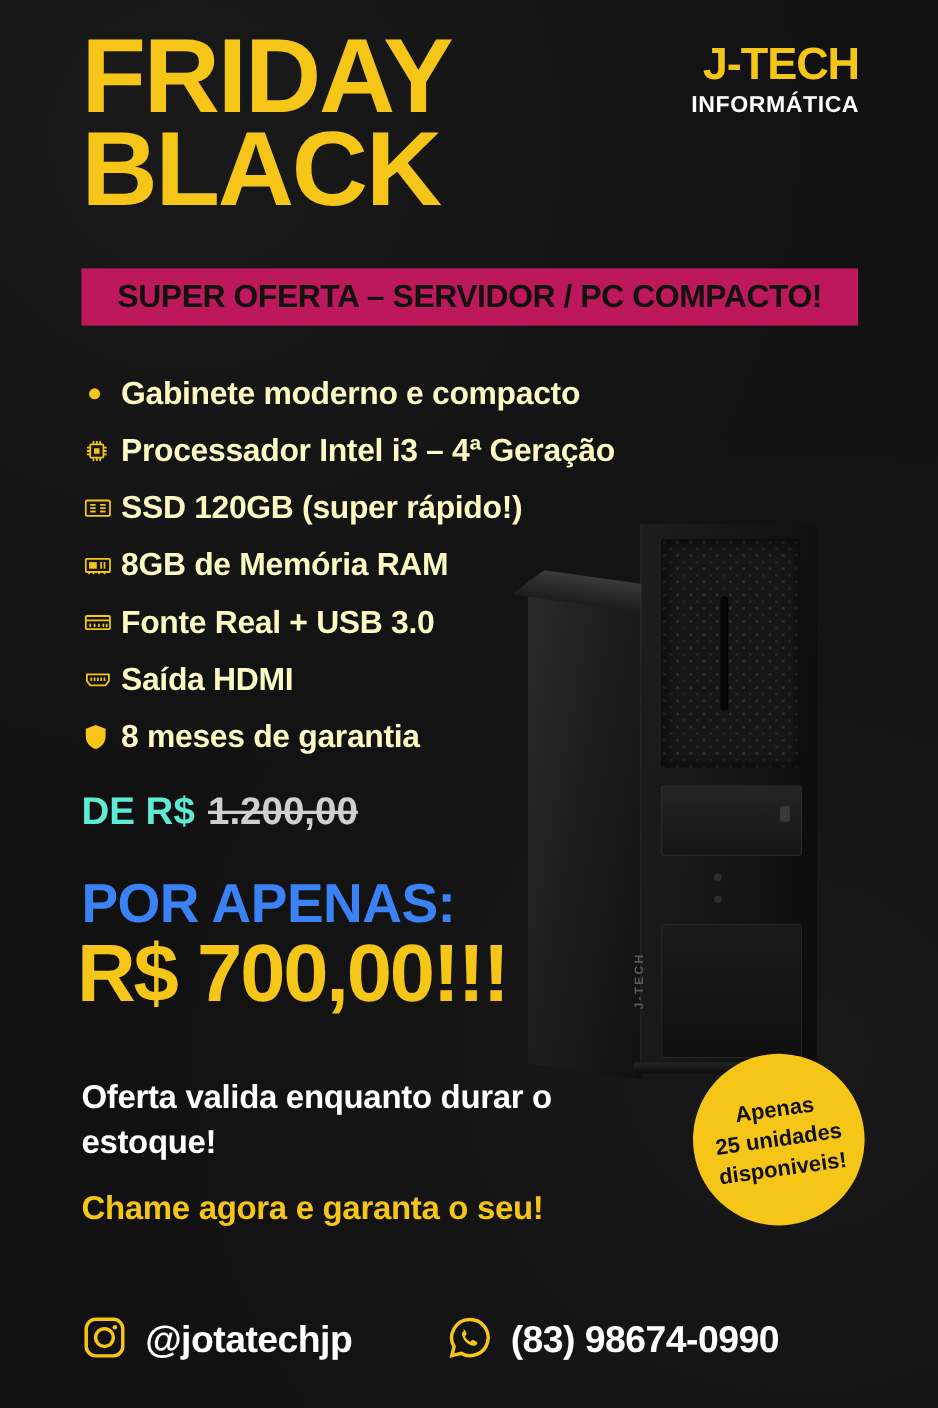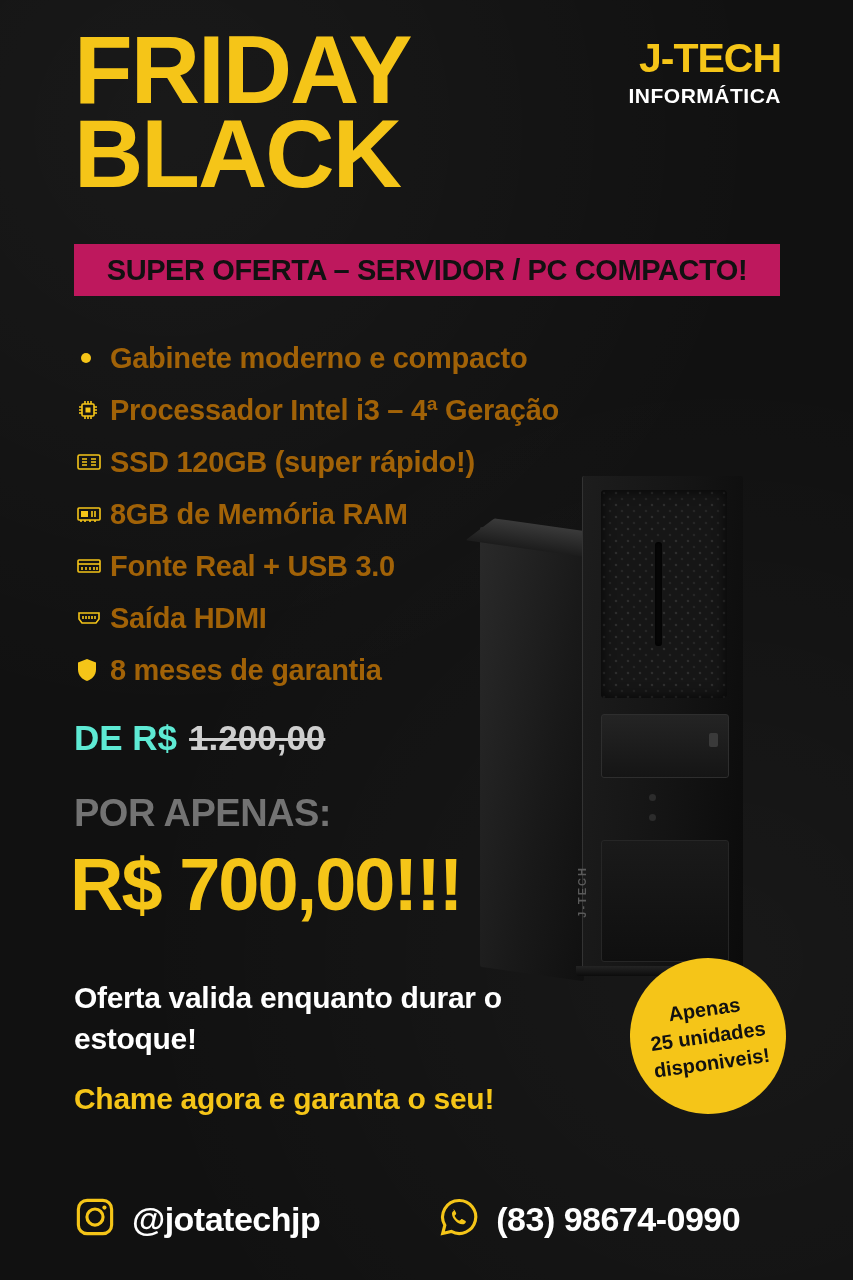--- a/index.html
+++ b/index.html
@@ -110,21 +110,21 @@
   }
   .feature-icon .dot {
     width: 10px;
     height: 10px;
     border-radius: 50%;
     background: #f5c518;
     margin-left: 5px;
   }
   .feature-icon svg { display: block; }
   .feature-label {
-    color: #a16207;
+    color: #fef9c3;
     font-size: 29px;
     font-weight: bold;
     letter-spacing: -0.3px;
     white-space: nowrap;
   }
 
   
   .price-old-wrap {
     position: absolute;
     top: 718px;
@@ -142,22 +142,22 @@
     color: #cfcfcf;
     font-size: 35px;
     font-weight: bold;
     text-decoration: line-through;
     text-decoration-thickness: 3px;
   }
   .price-cta {
     position: absolute;
     top: 792px;
     left: 74px;
-    color: #737373;
-    font-size: 38px;
+    color: #3b82f6;
+    font-size: 50px;
     font-weight: bold;
     letter-spacing: -0.5px;
   }
   .price-new {
     position: absolute;
     top: 842px;
     left: 70px;
     color: #f5c518;
     font-size: 74px;
     font-weight: bold;
@@ -210,21 +210,20 @@
   }
 
   
   .contacts {
     position: absolute;
     bottom: 38px;
     left: 74px;
     right: 60px;
     display: flex;
     align-items: center;
-    gap: 32px;
   }
   .contact {
     display: flex;
     align-items: center;
     gap: 16px;
   }
   .contact.wa { margin-left: 86px; }
   .contact-text {
     color: #ffffff;
     font-size: 34px;

